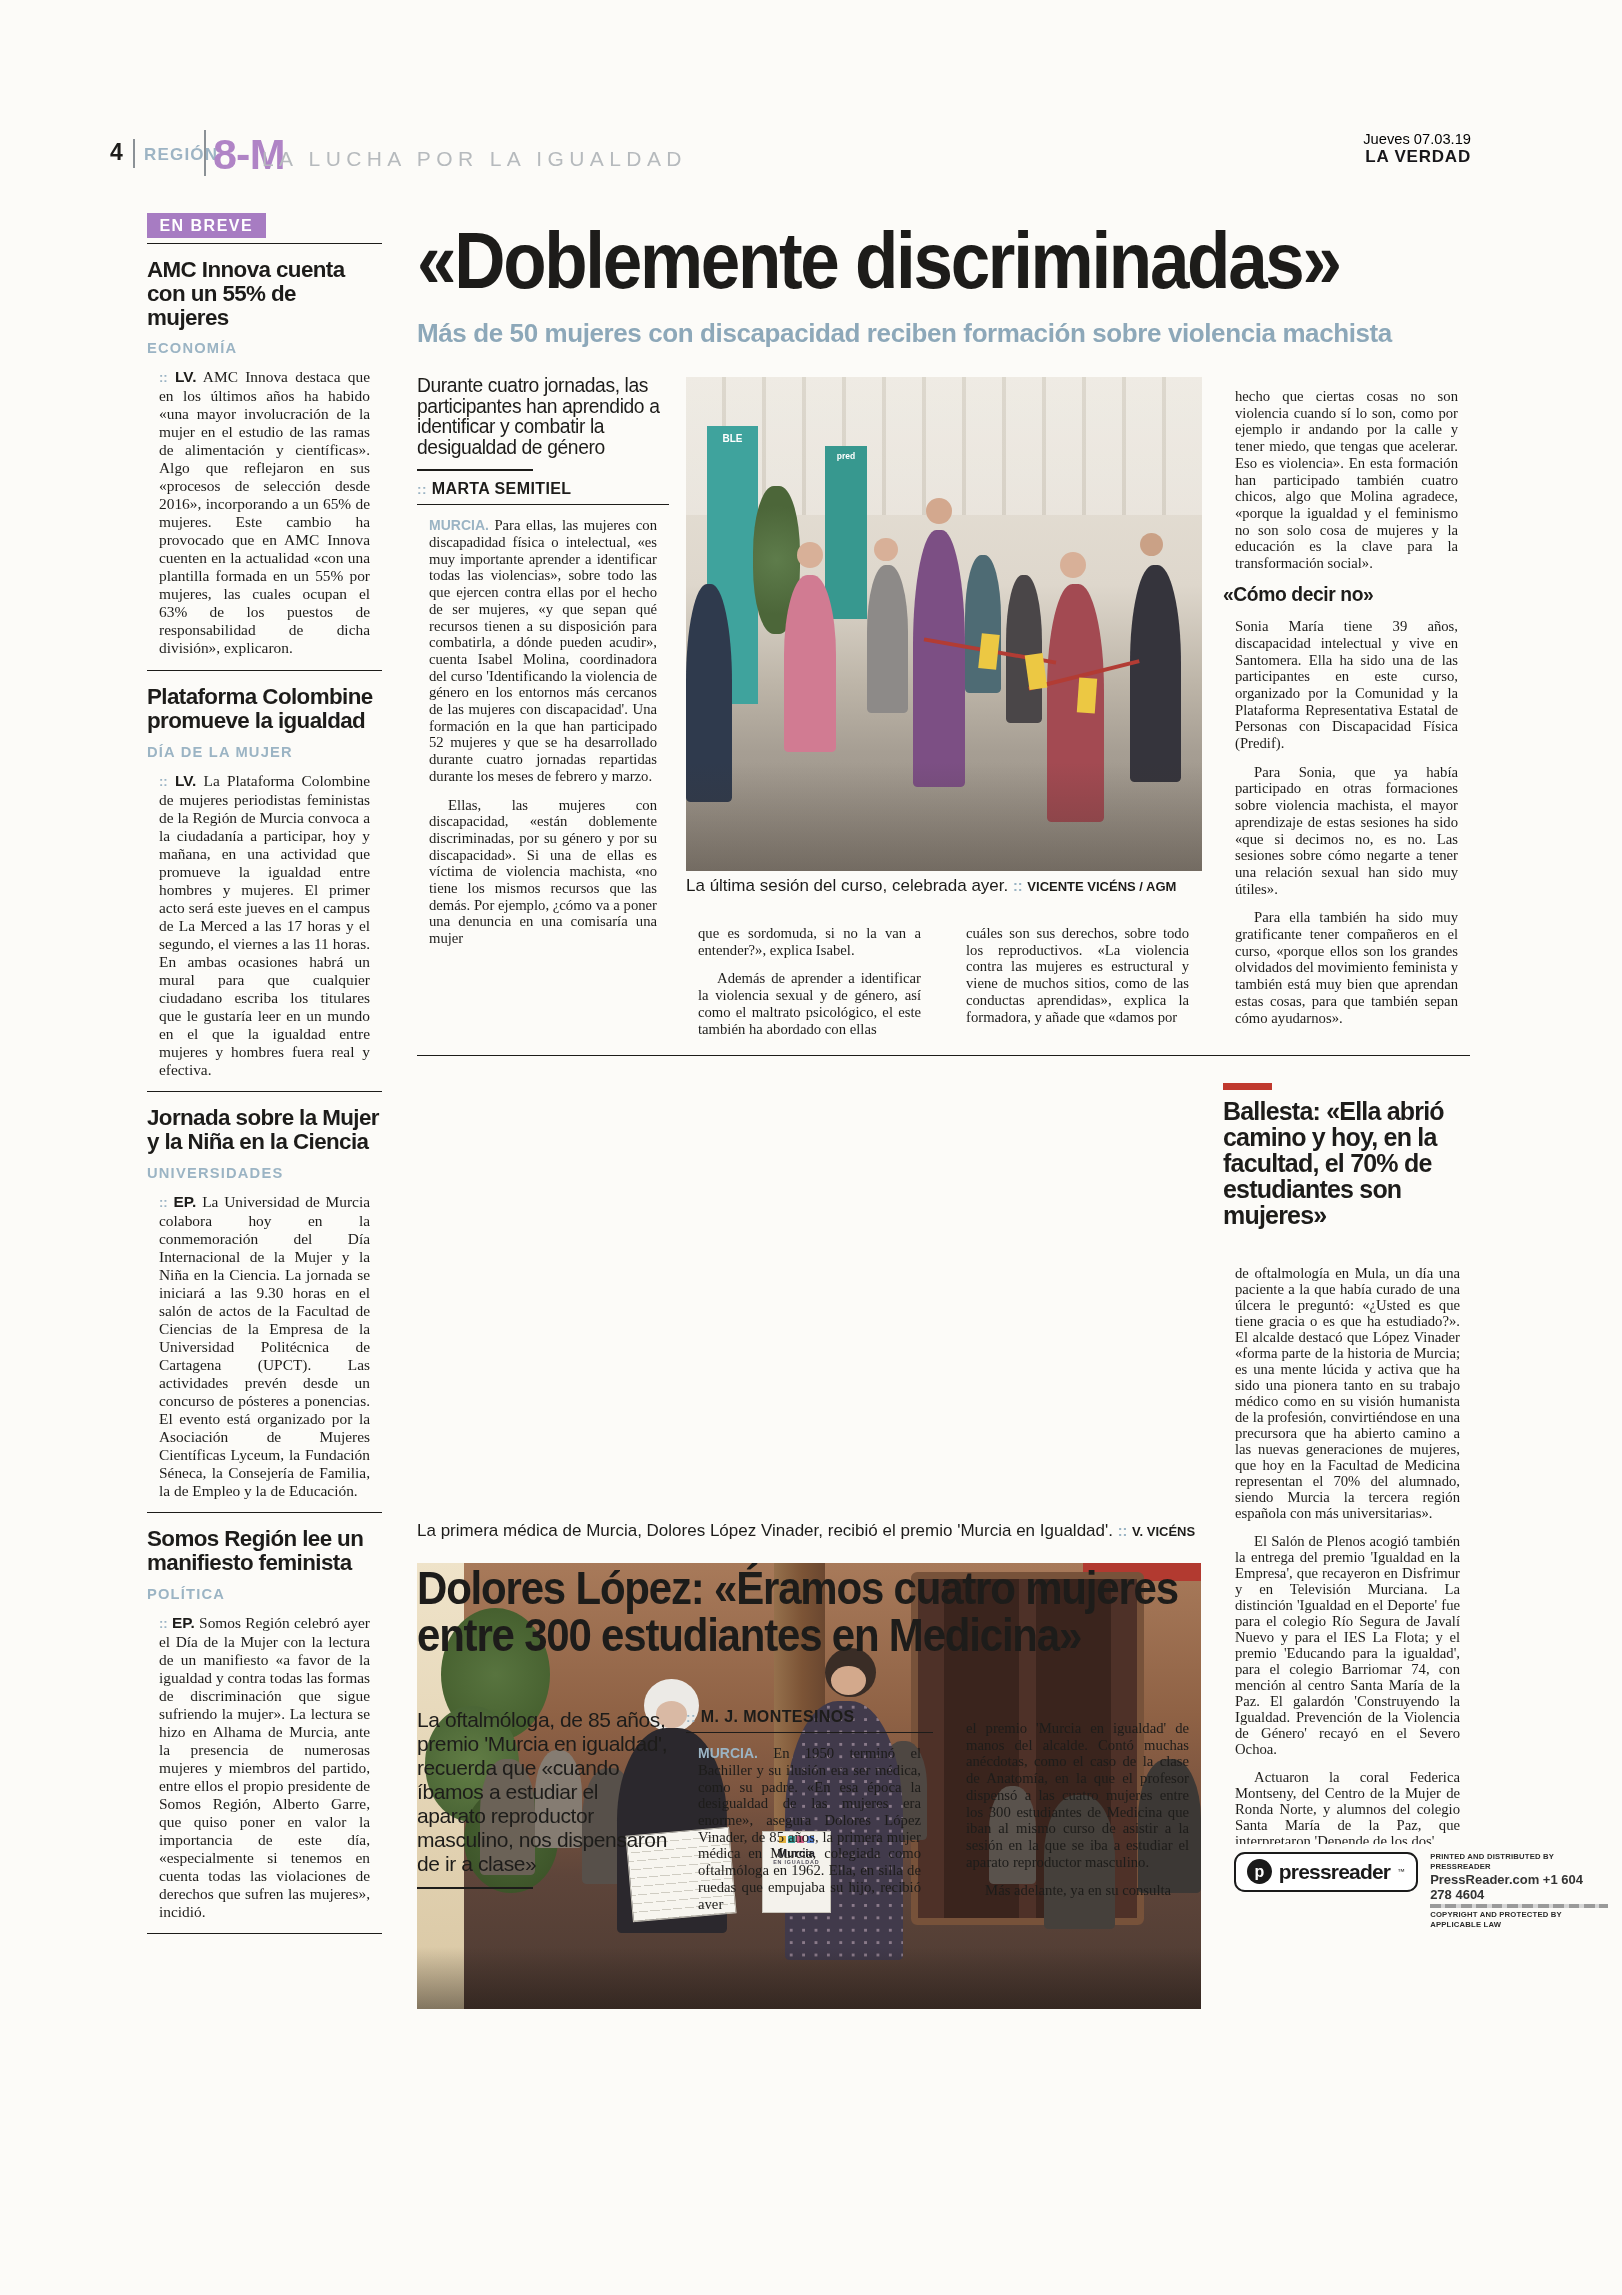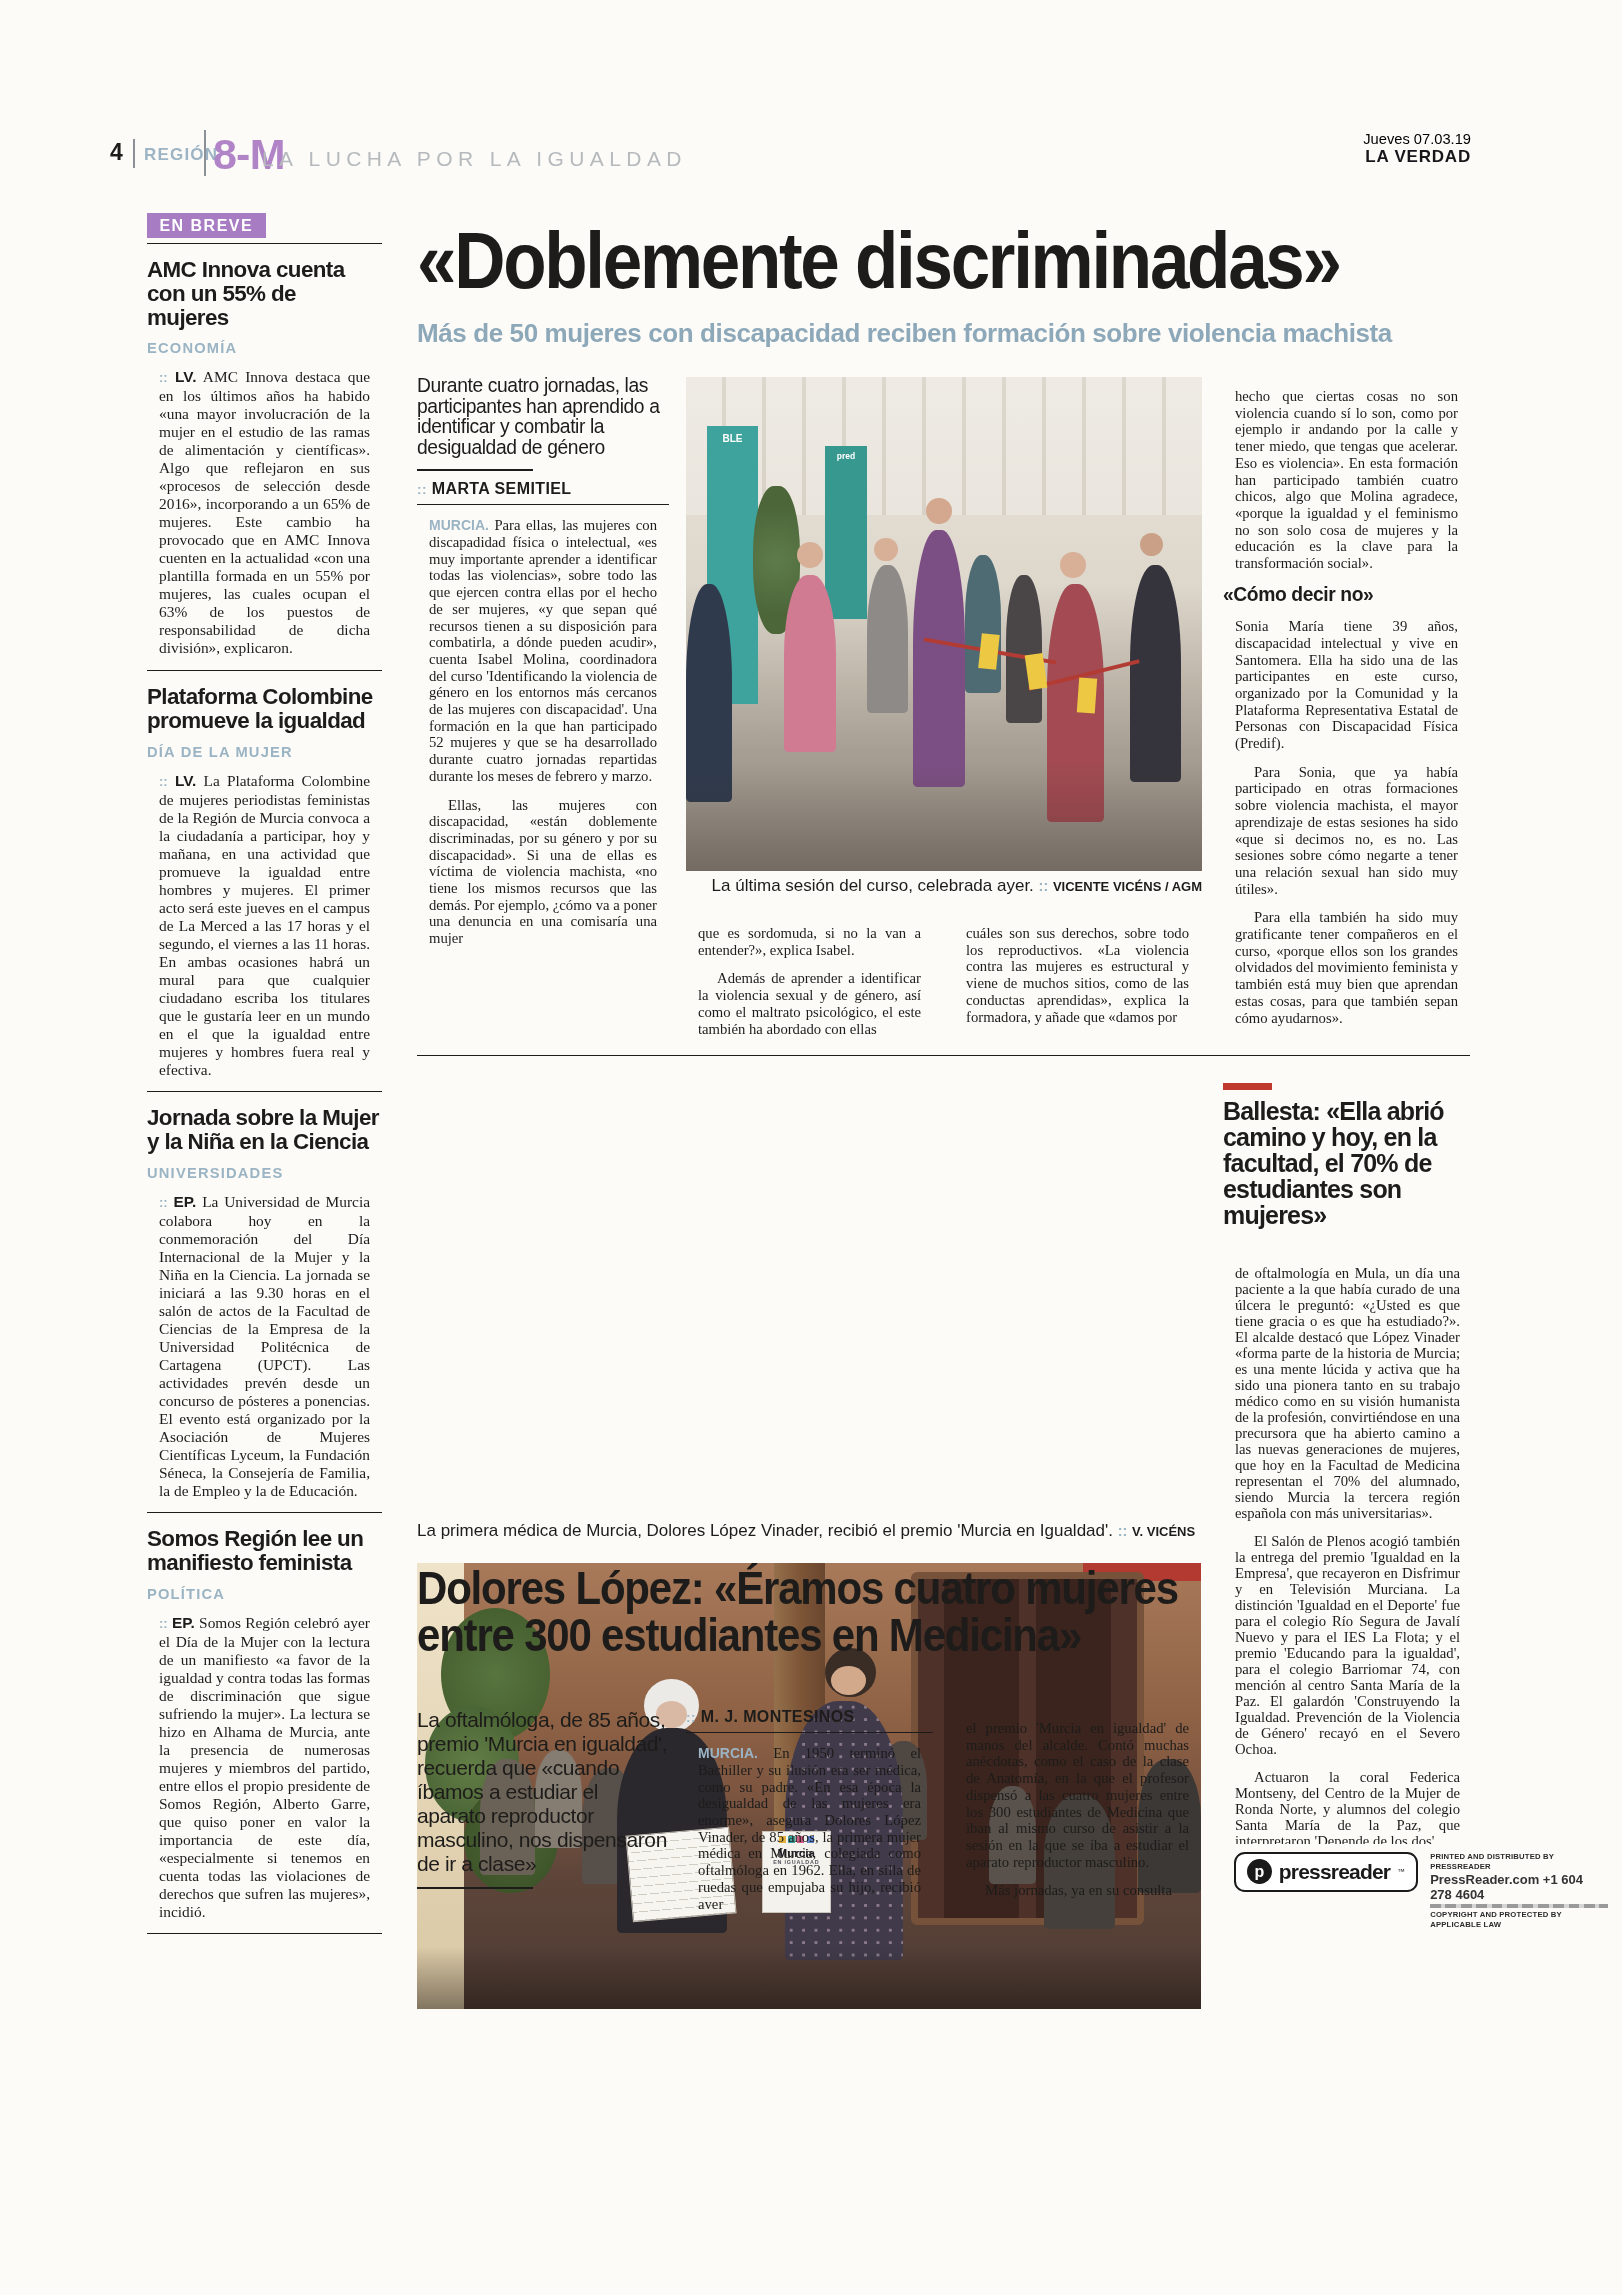--- a/index.html
+++ b/index.html
@@ -154,21 +154,21 @@
     <div style="left:62%;top:40%;width:7%;height:30%;background:#4a4648;border-radius:45% 45% 4.6px 4.6px;"></div>
     <div style="left:70%;top:42%;width:11%;height:48%;background:#a34a52;border-radius:45% 45% 4.6px 4.6px;"></div>
     <div style="left:86%;top:38%;width:10%;height:44%;background:#35343c;border-radius:45% 45% 4.6px 4.6px;"></div>
     <div style="left:46%;top:55%;width:26%;height:3.9px;background:#b23c34;transform:rotate(10deg);"></div>
     <div style="left:66%;top:60%;width:22%;height:3.9px;background:#b23c34;transform:rotate(-14deg);"></div>
     <div style="left:57%;top:52%;width:3.5%;height:7%;background:#ecc843;transform:rotate(6deg);"></div>
     <div style="left:66%;top:56%;width:3.5%;height:7%;background:#ecc843;transform:rotate(-8deg);"></div>
     <div style="left:76%;top:61%;width:3.5%;height:7%;background:#ecc843;transform:rotate(4deg);"></div>
     <div style="left:0;top:78%;width:100%;height:22%;background:linear-gradient(rgba(90,80,70,0),rgba(60,52,44,.38));"></div>
   </div>
-  <div class="abs cap" style="left:686px;top:876px;width:516px;text-align:right;">
+  <div class="abs cap" style="left:686px;top:876px;width:516px;">
     <span>La última sesión del curso, celebrada ayer.</span>
     <span class="mk">::</span>
     <span class="credit">VICENTE VICÉNS / AGM</span>
   </div>
 
   <div class="abs" style="left:686px;top:913px;width:247px;height:136px;overflow:hidden;">
     <p class="bp">que es sordomuda, si no la van a entender?», explica Isabel.</p>
     <p class="bp ind">Además de aprender a identificar la violencia sexual y de género, así como el maltrato psicológico, el este también ha abordado con ellas</p>
   </div>
   <div class="abs" style="left:954px;top:913px;width:247px;height:136px;overflow:hidden;">
@@ -237,21 +237,21 @@
     <div class="std2">La oftalmóloga, de 85 años, premio 'Murcia en igualdad', recuerda que «cuando íbamos a estudiar el aparato reproductor masculino, nos dispensaron de ir a clase»</div>
     <div class="std-rule"></div>
   </div>
   <div class="abs" style="left:686px;top:1708px;width:247px;height:201px;overflow:hidden;">
     <div class="byline"><span class="mk">::</span> <span>M. J. MONTESINOS</span></div>
     <div class="by-rule"></div>
     <p class="bp"><span class="dl">MURCIA.</span> <span>En 1950 terminó el Bachiller y su ilusión era ser médica, como su padre. «En esa época la desigualdad de las mujeres era enorme», asegura Dolores López Vinader, de 85 años, la primera mujer médica en Murcia, colegiada como oftalmóloga en 1962. Ella, en silla de ruedas que empujaba su hijo, recibió ayer</span></p>
   </div>
   <div class="abs" style="left:954px;top:1708px;width:247px;height:216px;overflow:hidden;">
     <p class="bp">el premio 'Murcia en igualdad' de manos del alcalde. Contó muchas anécdotas, como el caso de la clase de Anatomía, en la que el profesor dispensó a las cuatro mujeres entre los 300 estudiantes de Medicina que iban al mismo curso de asistir a la sesión en la que se iba a estudiar el aparato reproductor masculino.</p>
-    <p class="bp ind">Más jornadas, ya en su consulta</p>
+    <p class="bp ind">Más adelante, ya en su consulta</p>
   </div>
 
   <div class="abs" style="left:1223px;top:1083px;width:249px;height:761px;overflow:hidden;">
     <div class="redbar"></div>
     <h3 class="hl-side" style="margin:0;">Ballesta: «Ella abrió camino y hoy, en la facultad, el 70% de estudiantes son mujeres»</h3>
     <p class="bp side-bp" style="margin-top:37px;">de oftalmología en Mula, un día una paciente a la que había curado de una úlcera le preguntó: «¿Usted es que tiene gracia o es que ha estudiado?». El alcalde destacó que López Vinader «forma parte de la historia de Murcia; es una mente lúcida y activa que ha sido una pionera tanto en su trabajo médico como en su visión humanista de la profesión, convirtiéndose en una precursora que ha abierto camino a las nuevas generaciones de mujeres, que hoy en la Facultad de Medicina representan el 70% del alumnado, siendo Murcia la tercera región española con más universitarias».</p>
     <p class="bp side-bp ind">El Salón de Plenos acogió también la entrega del premio 'Igualdad en la Empresa', que recayeron en Disfrimur y en Televisión Murciana. La distinción 'Igualdad en el Deporte' fue para el colegio Río Segura de Javalí Nuevo y para el IES La Flota; y el premio 'Educando para la igualdad', para el colegio Barriomar 74, con mención al centro Santa María de la Paz. El galardón 'Construyendo la Igualdad. Prevención de la Violencia de Género' recayó en el Severo Ochoa.</p>
     <p class="bp side-bp ind">Actuaron la coral Federica Montseny, del Centro de la Mujer de Ronda Norte, y alumnos del colegio Santa María de la Paz, que interpretaron 'Depende de los dos'.</p>
   </div>
 

